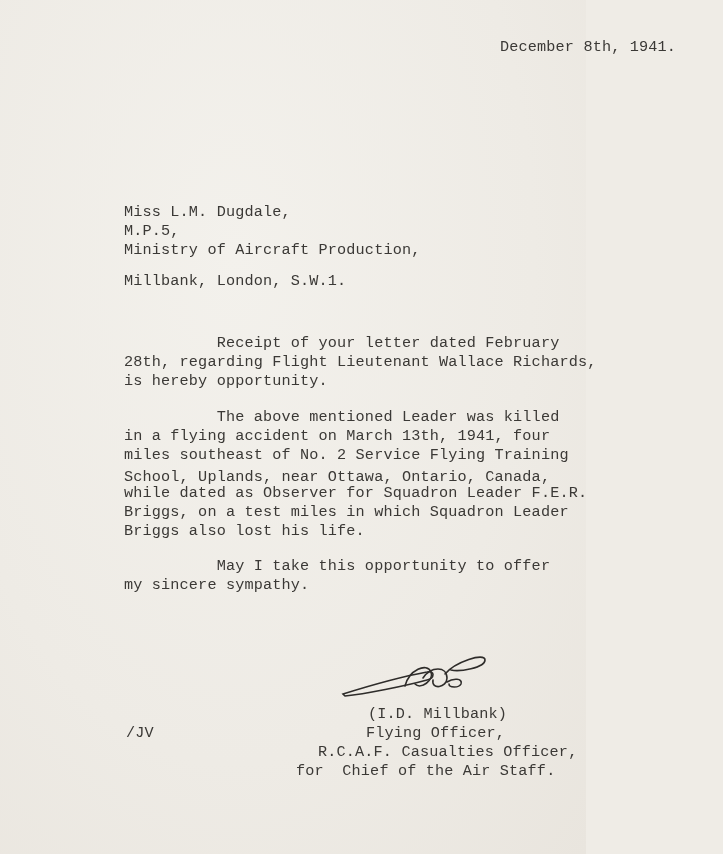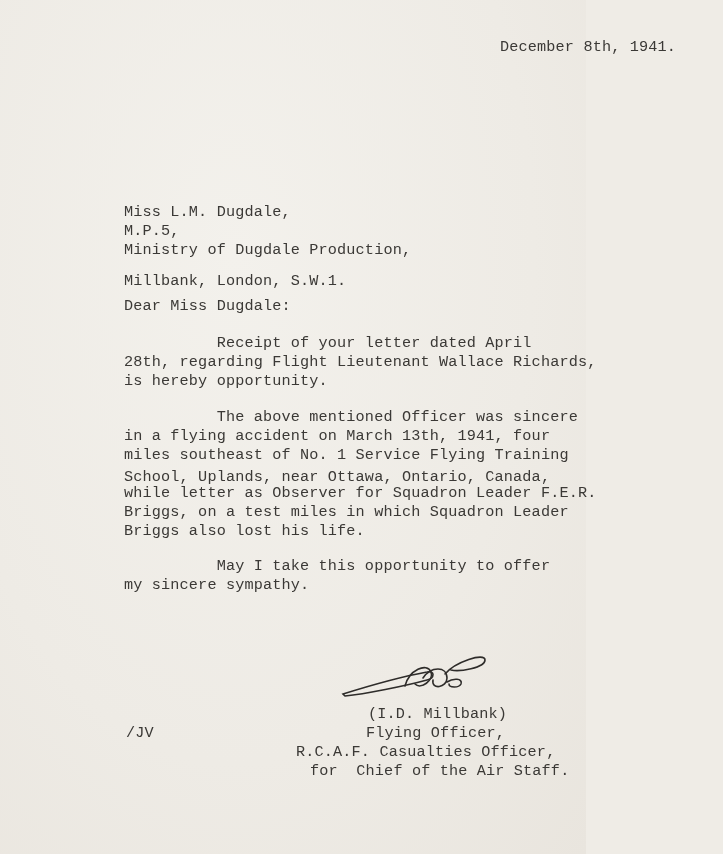--- a/index.html
+++ b/index.html
@@ -26,38 +26,37 @@
 </head>
 <body>
 
 <div class="page">
 
   <div class="line date">December 8th, 1941.</div>
 
   <div>
     <div class="line addr" style="top:203px">Miss L.M. Dugdale,</div>
     <div class="line addr" style="top:222px">M.P.5,</div>
-    <div class="line addr" style="top:241px">Ministry of Dugdale Production,</div>
+    <div class="line addr" style="top:241px">Ministry of Aircraft Production,</div>
     <div class="line addr" style="top:272px">Millbank, London, S.W.1.</div>
   </div>
 
-  <div class="line addr" style="top:297px">Dear Miss Dugdale:</div>
 
   <div>
-    <div class="line addr" style="top:334px">          Receipt of your letter dated April</div>
+    <div class="line addr" style="top:334px">          Receipt of your letter dated February</div>
     <div class="line addr" style="top:353px">28th, regarding Flight Lieutenant Wallace Richards,</div>
     <div class="line addr" style="top:372px">is hereby opportunity.</div>
   </div>
 
   <div>
-    <div class="line addr" style="top:408px">          The above mentioned Officer was sincere</div>
+    <div class="line addr" style="top:408px">          The above mentioned Leader was killed</div>
     <div class="line addr" style="top:427px">in a flying accident on March 13th, 1941, four</div>
-    <div class="line addr" style="top:446px">miles southeast of No. 1 Service Flying Training</div>
+    <div class="line addr" style="top:446px">miles southeast of No. 2 Service Flying Training</div>
     <div class="line addr" style="top:468px">School, Uplands, near Ottawa, Ontario, Canada,</div>
-    <div class="line addr" style="top:484px">while letter as Observer for Squadron Leader F.E.R.</div>
+    <div class="line addr" style="top:484px">while dated as Observer for Squadron Leader F.E.R.</div>
     <div class="line addr" style="top:503px">Briggs, on a test miles in which Squadron Leader</div>
     <div class="line addr" style="top:522px">Briggs also lost his life.</div>
   </div>
 
   <div>
     <div class="line addr" style="top:557px">          May I take this opportunity to offer</div>
     <div class="line addr" style="top:576px">my sincere sympathy.</div>
   </div>
 
   <svg class="sig-svg" width="160" height="52" viewBox="0 0 160 52">
@@ -66,19 +65,19 @@
       <path d="M70 38 C 74 22, 92 14, 96 24 C 99 32, 86 42, 80 36"></path>
       <path d="M88 30 C 96 18, 112 18, 112 30 C 112 40, 96 42, 98 32"></path>
       <path d="M110 26 C 120 14, 150 4, 150 12 C 150 20, 124 24, 116 22"></path>
       <path d="M112 34 C 118 30, 128 30, 126 36 C 124 40, 114 40, 114 36"></path>
     </g>
   </svg>
 
   <div>
     <div class="line" style="left:368px; top:705px">(I.D. Millbank)</div>
     <div class="line" style="left:366px; top:724px">Flying Officer,</div>
-    <div class="line" style="left:296px; top:743px">R.C.A.F. Casualties Officer,</div>
-    <div class="line" style="left:310px; top:762px">for  Chief of the Air Staff.</div>
+    <div class="line" style="left:318px; top:743px">R.C.A.F. Casualties Officer,</div>
+    <div class="line" style="left:296px; top:762px">for  Chief of the Air Staff.</div>
   </div>
 
   <div class="line" style="left:126px; top:724px">/JV</div>
 
 </div>
 
 </body></html>

